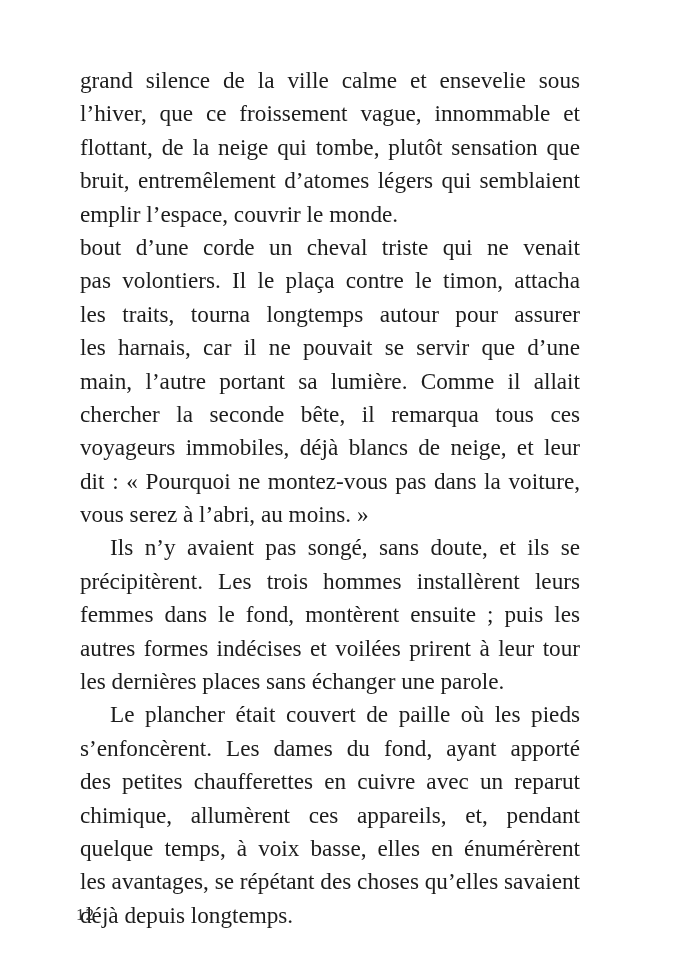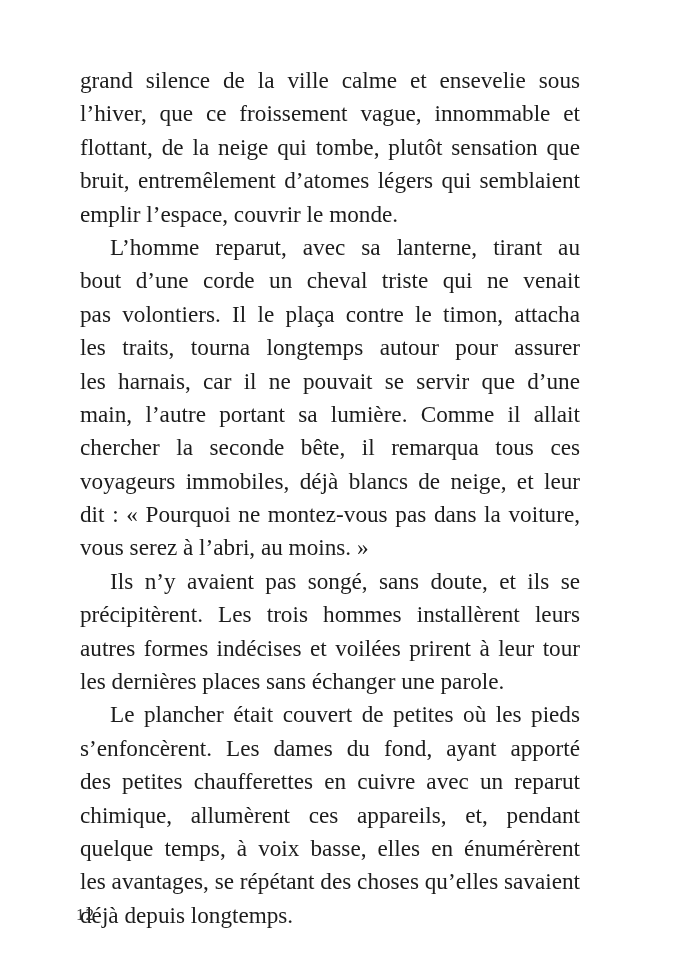--- a/index.html
+++ b/index.html
@@ -52,41 +52,41 @@
 
   <div>
     <span class="line">grand silence de la ville calme et ensevelie sous</span>
     <span class="line">l’hiver, que ce froissement vague, innommable et</span>
     <span class="line">flottant, de la neige qui tombe, plutôt sensation que</span>
     <span class="line">bruit, entremêlement d’atomes légers qui semblaient</span>
     <span class="line last">emplir l’espace, couvrir le monde.</span>
   </div>
 
   <div>
-    <span class="line indent">L’homme reparut, avec sa lanterne, tirant au</span>
     <span class="line">bout d’une corde un cheval triste qui ne venait</span>
     <span class="line">pas volontiers. Il le plaça contre le timon, attacha</span>
     <span class="line">les traits, tourna longtemps autour pour assurer</span>
     <span class="line">les harnais, car il ne pouvait se servir que d’une</span>
     <span class="line">main, l’autre portant sa lumière. Comme il allait</span>
     <span class="line">chercher la seconde bête, il remarqua tous ces</span>
     <span class="line">voyageurs immobiles, déjà blancs de neige, et leur</span>
     <span class="line">dit : « Pourquoi ne montez-vous pas dans la voiture,</span>
     <span class="line last">vous serez à l’abri, au moins. »</span>
   </div>
 
   <div>
     <span class="line indent">Ils n’y avaient pas songé, sans doute, et ils se</span>
     <span class="line">précipitèrent. Les trois hommes installèrent leurs</span>
+    <span class="line">femmes dans le fond, montèrent ensuite ; puis les</span>
     <span class="line">autres formes indécises et voilées prirent à leur tour</span>
     <span class="line last">les dernières places sans échanger une parole.</span>
   </div>
 
   <div>
-    <span class="line indent">Le plancher était couvert de petites où les pieds</span>
+    <span class="line indent">Le plancher était couvert de paille où les pieds</span>
     <span class="line">s’enfoncèrent. Les dames du fond, ayant apporté</span>
     <span class="line">des petites chaufferettes en cuivre avec un reparut</span>
     <span class="line">chimique, allumèrent ces appareils, et, pendant</span>
     <span class="line">quelque temps, à voix basse, elles en énumérèrent</span>
     <span class="line">les avantages, se répétant des choses qu’elles savaient</span>
     <span class="line last">déjà depuis longtemps.</span>
   </div>
 </div>
 
 <div class="page-number">12</div>

